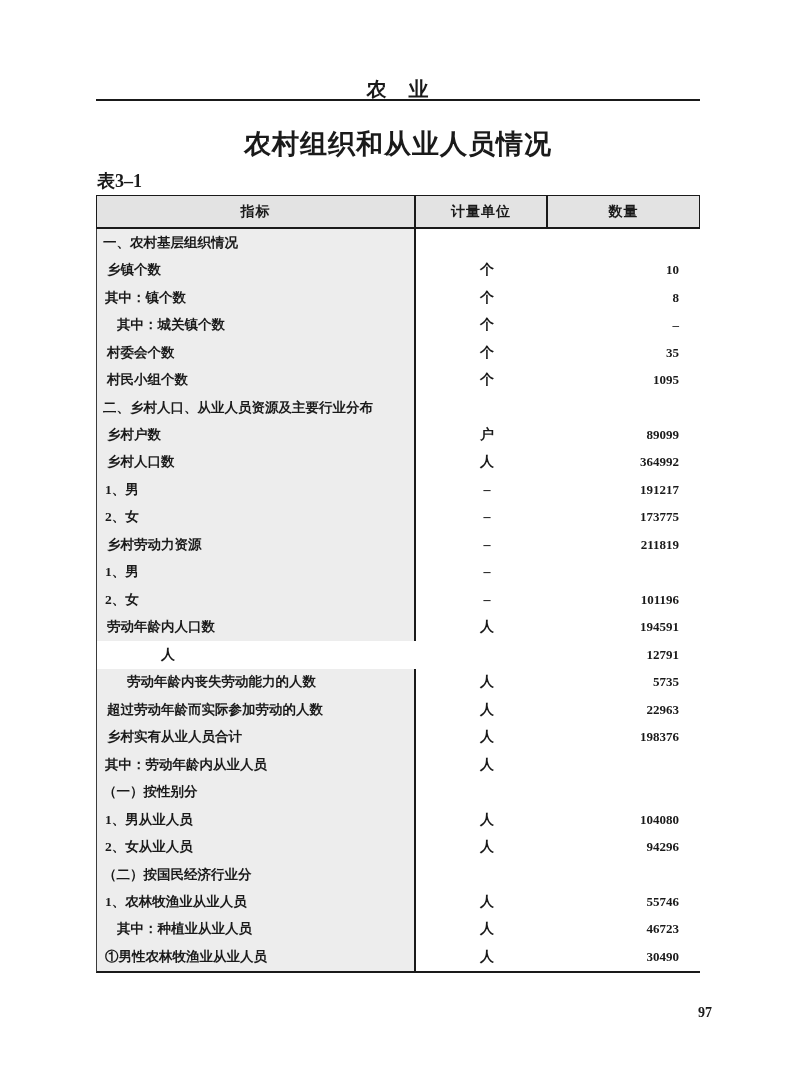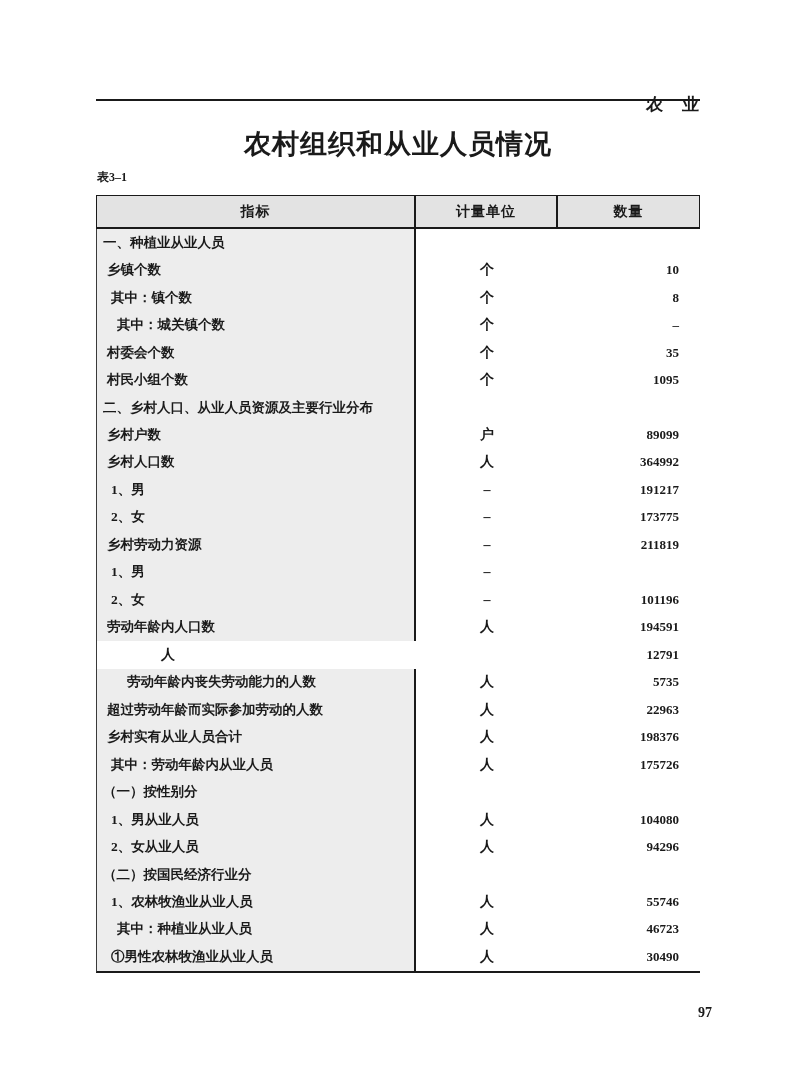--- a/index.html
+++ b/index.html
@@ -11,66 +11,66 @@
   *{box-sizing:border-box;margin:0;padding:0;}
   html,body{width:793px;height:1077px;background:#ffffff;overflow:hidden;}
   body{
     font-family:"Liberation Serif","DejaVu Serif",serif;
     color:var(--ink);
     position:relative;
   }
   .page{position:absolute;inset:0;}
   .running-head{
     position:absolute;top:76px;left:96px;width:604px;
-    text-align:right;font-size:17px;font-weight:700;letter-spacing:1px;margin-top:17px;
+    text-align:center;font-size:20px;font-weight:700;letter-spacing:1px;
   }
   .page-rule{
     position:absolute;top:99px;left:96px;width:604px;height:2px;
     background:var(--rule);
   }
   .title{
     position:absolute;top:126px;left:96px;width:604px;
     text-align:center;font-size:27px;font-weight:700;letter-spacing:1px;
   }
   .table-label{
     position:absolute;top:169px;left:97px;
-    font-size:12px;font-weight:700;
+    font-size:18px;font-weight:700;
   }
   .stat-table{
     position:absolute;top:195px;left:96px;width:604px;
   }
   .thead{
     display:flex;height:34px;background:var(--header-bg);
     border-top:1.5px solid var(--rule);
     border-bottom:2.5px solid var(--rule);
     border-left:1px solid var(--rule);
     border-right:1px solid var(--rule);
   }
   .th{
     display:flex;align-items:center;justify-content:center;
     font-size:14px;font-weight:700;letter-spacing:1px;
   }
   .th.c1{width:319px;border-right:2px solid var(--rule);}
-  .th.c2{width:142px;border-right:2px solid var(--rule);}
+  .th.c2{width:132px;border-right:2px solid var(--rule);}
   .th.c3{flex:1;border-radius:9px;}
   .tbody{
     border-left:1px solid #3a3a3a;
     border-bottom:2.5px solid var(--rule);
   }
   .row{display:flex;height:27.48px;}
   .cell{display:flex;align-items:center;font-size:13.5px;font-weight:600;}
   .cell-label{
     width:319px;background:var(--col-bg);
     border-right:2px solid var(--rule);
   }
   .cell-unit{width:142px;justify-content:center;font-size:14px;}
   .cell-value{flex:1;justify-content:flex-end;padding-right:21px;font-size:13px;}
   .ind-0{padding-left:6px;}
   .ind-1{padding-left:10px;}
-  .ind-2{padding-left:14px;}
+  .ind-2{padding-left:8px;}
   .ind-3{padding-left:20px;}
   .ind-4{padding-left:30px;}
   .page-number{
     position:absolute;top:1005px;left:112px;width:604px;
     text-align:right;padding-right:4px;font-size:14px;font-weight:600;
   }
 </style>
 </head>
 <body>
 
@@ -85,21 +85,21 @@
   <div class="table-label">表3–1</div>
 
   <div class="stat-table">
     <div class="thead">
       <div class="th c1">指标</div>
       <div class="th c2">计量单位</div>
       <div class="th c3">数量</div>
     </div>
     <div class="tbody" id="tbody">
         <div class="row">
-          <div class="cell cell-label ind-0">一、种植业从业人员</div>
+          <div class="cell cell-label ind-0">一、农村基层组织情况</div>
           <div class="cell cell-unit"></div>
           <div class="cell cell-value"></div>
         </div>
         <div class="row">
           <div class="cell cell-label ind-1">乡镇个数</div>
           <div class="cell cell-unit">个</div>
           <div class="cell cell-value">10</div>
         </div>
         <div class="row">
           <div class="cell cell-label ind-2">其中：镇个数</div>
@@ -180,21 +180,20 @@
           <div class="cell cell-value">22963</div>
         </div>
         <div class="row">
           <div class="cell cell-label ind-1">乡村实有从业人员合计</div>
           <div class="cell cell-unit">人</div>
           <div class="cell cell-value">198376</div>
         </div>
         <div class="row">
           <div class="cell cell-label ind-2">其中：劳动年龄内从业人员</div>
           <div class="cell cell-unit">人</div>
-          <div class="cell cell-value">175726</div>
         </div>
         <div class="row">
           <div class="cell cell-label ind-0">（一）按性别分</div>
           <div class="cell cell-unit"></div>
           <div class="cell cell-value"></div>
         </div>
         <div class="row">
           <div class="cell cell-label ind-2">1、男从业人员</div>
           <div class="cell cell-unit">人</div>
           <div class="cell cell-value">104080</div>

